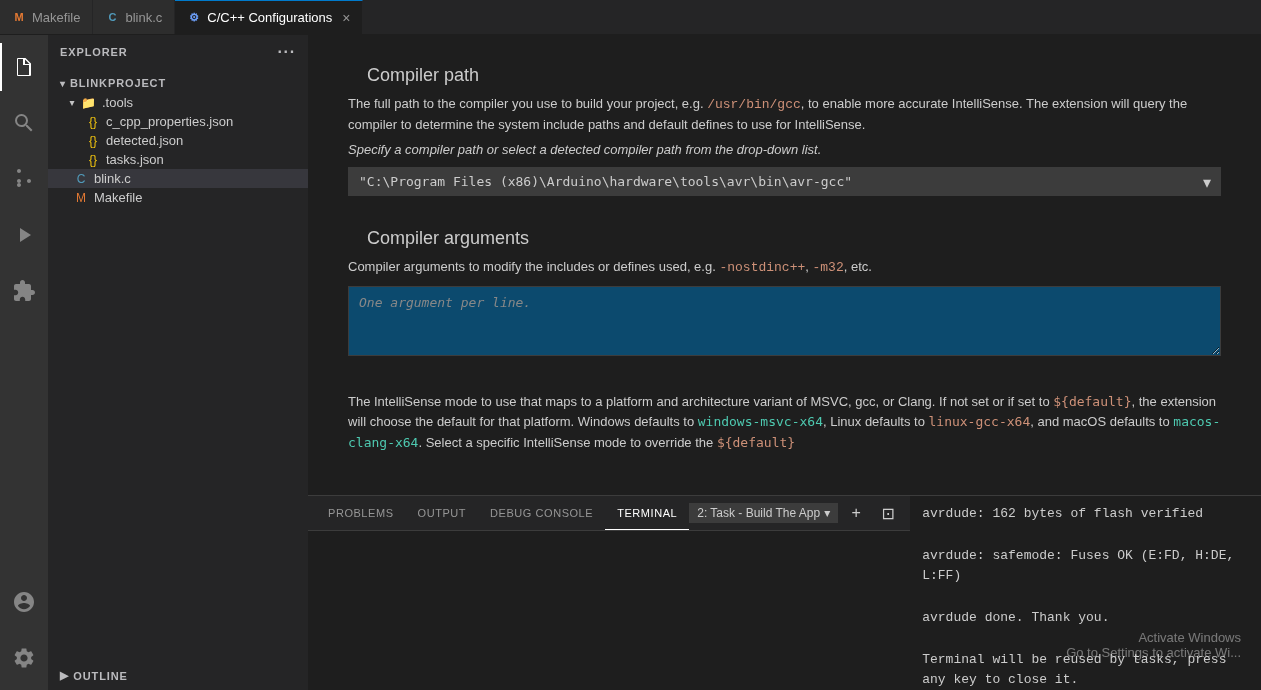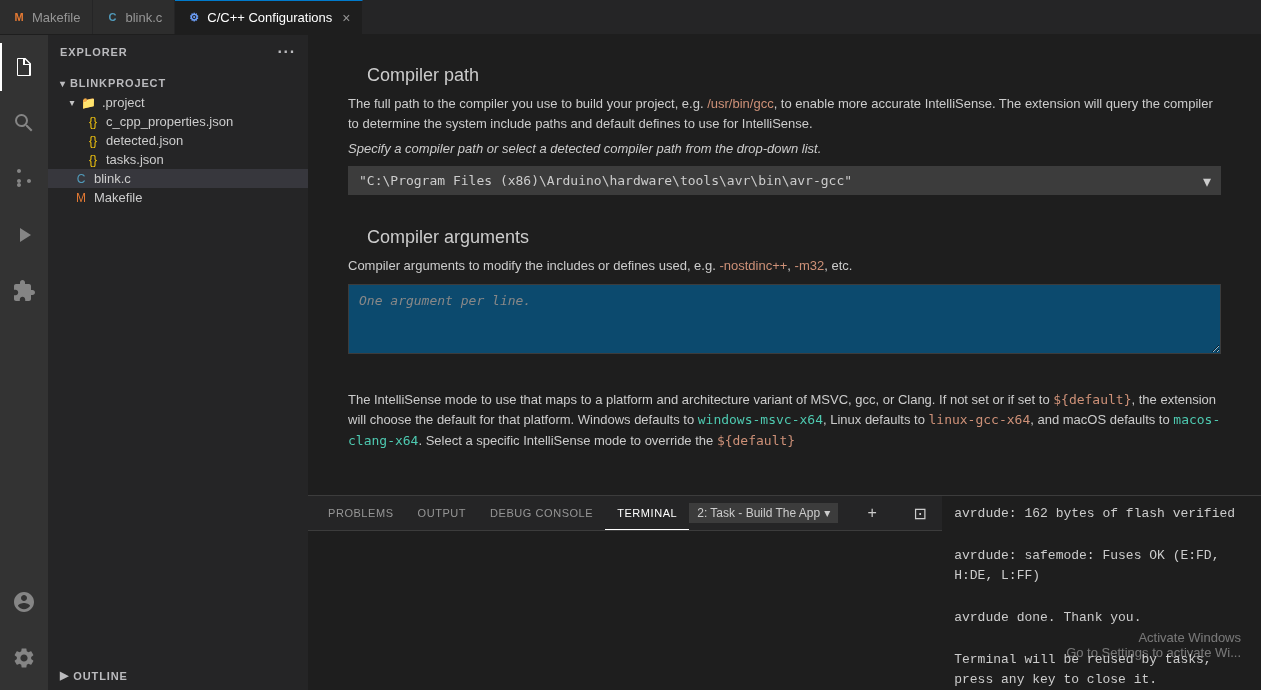--- a/index.html
+++ b/index.html
@@ -271,21 +271,21 @@
       font-size: 13px;
       font-family: 'Consolas', monospace;
       resize: vertical;
     }
     .config-textarea::placeholder {
       color: #888;
       font-style: italic;
     }
     .config-section-desc .code-highlight {
       color: #ce9178;
-      font-family: Liberation Sans, sans-serif;
+      font-family: Liberation Mono, monospace;
     }
     .intellisense-desc {
       font-size: 13px;
       color: #cccccc;
       line-height: 1.6;
     }
     .intellisense-desc .hl-orange { color: #ce9178; font-family: 'Consolas', monospace; }
     .intellisense-desc .hl-blue { color: #4ec9b0; font-family: 'Consolas', monospace; }
 
     
@@ -318,21 +318,21 @@
       text-transform: uppercase;
     }
     .terminal-tab.active {
       color: #ffffff;
       border-bottom: 1px solid #ffffff;
     }
     .terminal-tab-actions {
       margin-left: auto;
       display: flex;
       align-items: center;
-      gap: 20px;
+      gap: 4px;
     }
     .task-dropdown {
       background: #3c3c3c;
       color: #cccccc;
       border: none;
       padding: 3px 8px;
       font-size: 12px;
       cursor: pointer;
       display: flex;
       align-items: center;
@@ -449,21 +449,21 @@
     </div>
 
     <div class="sidebar-section">
       <span class="arrow">▾</span>
       <span>BLINKPROJECT</span>
     </div>
 
     <div class="tree-item" style="padding-left: 16px;">
       <span class="arrow">▾</span>
       <span class="file-icon" style="color: #dcb67a;">📁</span>
-      <span>.project</span>
+      <span>.tools</span>
     </div>
 
     <div class="tree-item" style="padding-left: 36px;">
       <span class="file-icon json">{}</span>
       <span>c_cpp_properties.json</span>
     </div>
     <div class="tree-item" style="padding-left: 36px;">
       <span class="file-icon json">{}</span>
       <span>detected.json</span>
     </div>

